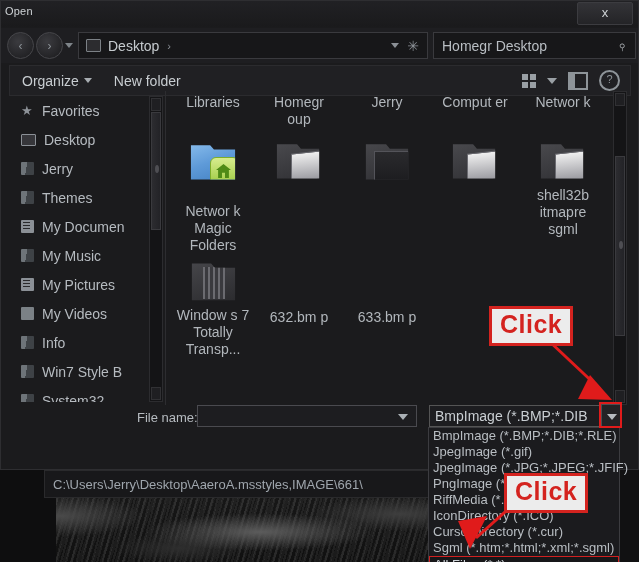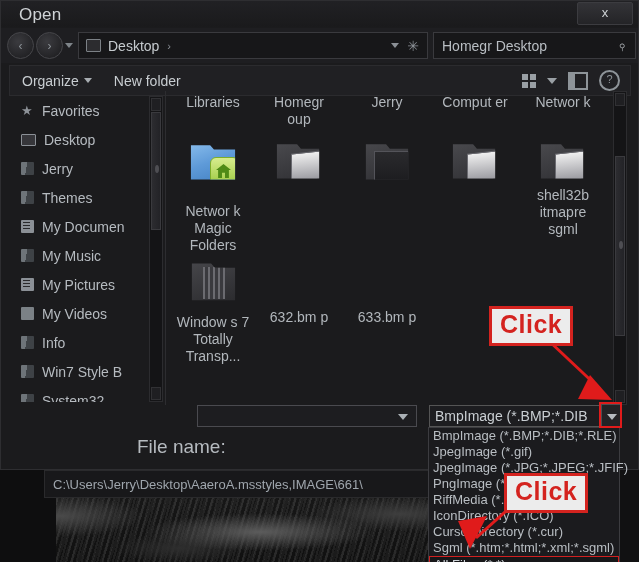--- a/index.html
+++ b/index.html
@@ -37,21 +37,21 @@
 
   
   #dlg{
     position:absolute;left:0;top:0;width:639px;height:470px;
     background:#1b1b1d;
     border:1px solid #2e2e31;
     box-sizing:border-box;
   }
   #titlebar{position:absolute;left:0;top:0;width:637px;height:26px;
     background:linear-gradient(#212124,#1a1a1c);}
-  #title{position:absolute;left:18px;top:4px;color:#cfd3d6;font-size:17px;letter-spacing:.2px;}
+  #title{position:absolute;left:4px;top:4px;color:#cfd3d6;font-size:11px;letter-spacing:.2px;}
   #closebtn{
     position:absolute;right:5px;top:1px;width:54px;height:21px;
     background:linear-gradient(#333337,#242427);
     border:1px solid #3c3c40;border-radius:2px;
     color:#cfd3d6;font-size:13px;text-align:center;line-height:20px;cursor:pointer;
   }
 
   
   #navrow{position:absolute;left:0;top:27px;width:637px;height:35px;background:#1e1e21;}
   #backfwd{position:absolute;left:6px;top:4px;width:56px;height:27px;display:flex;align-items:center;}
@@ -154,21 +154,21 @@
     background:
       linear-gradient(#4f8a16,#4f8a16) no-repeat center/100% 100%;
     clip-path:polygon(50% 0,100% 42%,86% 42%,86% 100%,60% 100%,60% 62%,40% 62%,40% 100%,14% 100%,14% 42%,0 42%);
   }
   #fp-scroll{position:absolute;left:612px;top:90px;width:14px;height:314px;background:#141416;border:1px solid #2c2c2f;box-sizing:border-box;}
   #fp-thumb{position:absolute;left:1px;top:64px;width:10px;height:180px;background:linear-gradient(90deg,#2c2c30,#232327);border:1px solid #3a3a3e;box-sizing:border-box;cursor:pointer;}
   #fp-thumb:after{content:"";position:absolute;left:3px;top:84px;width:4px;height:8px;border-radius:50%;background:#4e4e53;}
   .sbarrow{position:absolute;left:1px;width:10px;height:13px;background:#1f1f22;border:1px solid #313134;box-sizing:border-box;cursor:pointer;}
 
   
-  #filename-label{position:absolute;left:136px;top:409px;color:#b6bbc0;font-size:19px;margin-top:26px;}
+  #filename-label{position:absolute;left:136px;top:409px;color:#b6bbc0;font-size:13px;}
   #filename-combo{position:absolute;left:196px;top:404px;width:220px;height:22px;
     background:#1d1d20;border:1px solid #4a4a4f;box-sizing:border-box;cursor:text;}
   #filename-combo .caret{position:absolute;right:8px;top:8px;width:0;height:0;
     border-left:5px solid transparent;border-right:5px solid transparent;border-top:6px solid #aab0b5;cursor:pointer;}
   #filename-combo .val{color:#c7ccd0;font-size:13px;padding:3px 0 0 6px;}
 
   #filter-combo{position:absolute;left:428px;top:404px;width:189px;height:22px;
     background:#1d1d20;border:1px solid #555;box-sizing:border-box;cursor:pointer;overflow:hidden;}
   #filter-combo .val{color:#c9ced2;font-size:14px;padding:2px 0 0 5px;white-space:nowrap;}
   #filter-arrowbox{position:absolute;left:600px;top:403px;width:21px;height:24px;
@@ -345,21 +345,21 @@
     <div class="fitem" style="left:268px;top:48px;width:76px">
       <div class="fo open"></div>
     </div>
     <div class="fitem" style="left:356px;top:48px;width:76px">
       <div class="fo open"></div>
       <div class="fname" style="margin-top:4px">shell32b itmapre sgml</div>
     </div>
 
     <div class="fitem" style="left:4px;top:168px;width:80px">
       <div class="fo stack"></div>
-      <div class="fname" style="margin-top:11px">Window s 7 Totally Transp...</div>
+      <div class="fname" style="margin-top:4px">Window s 7 Totally Transp...</div>
     </div>
     <div class="fitem" style="left:92px;top:218px;width:76px">
       <div class="fname">632.bm p</div>
     </div>
     <div class="fitem" style="left:180px;top:218px;width:76px">
       <div class="fname">633.bm p</div>
     </div>
   </div>
 
   <div id="fp-scroll">

